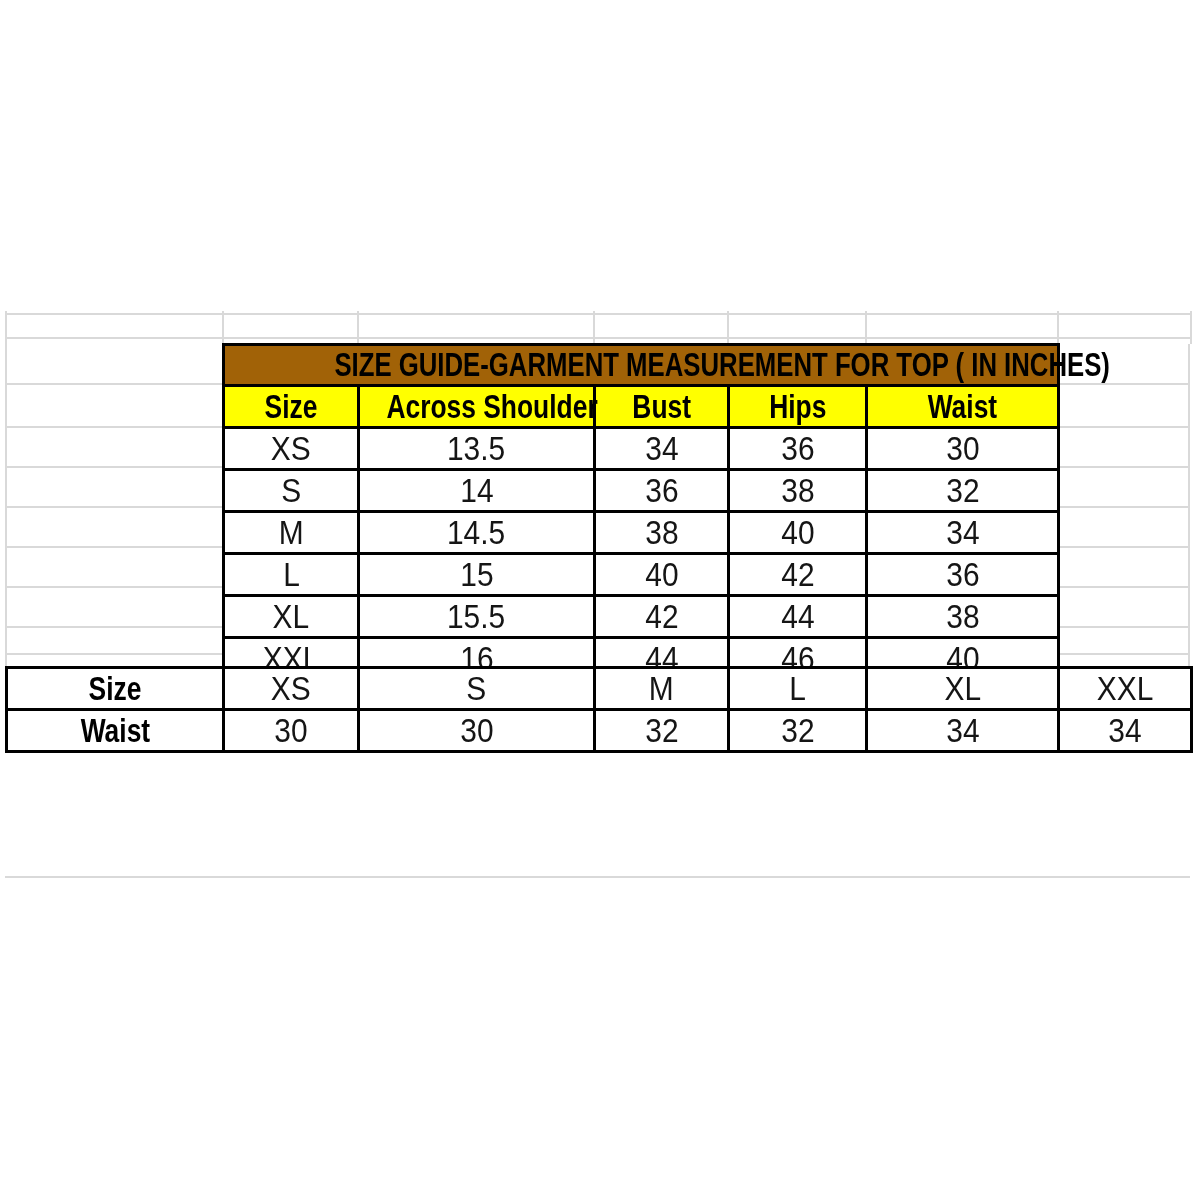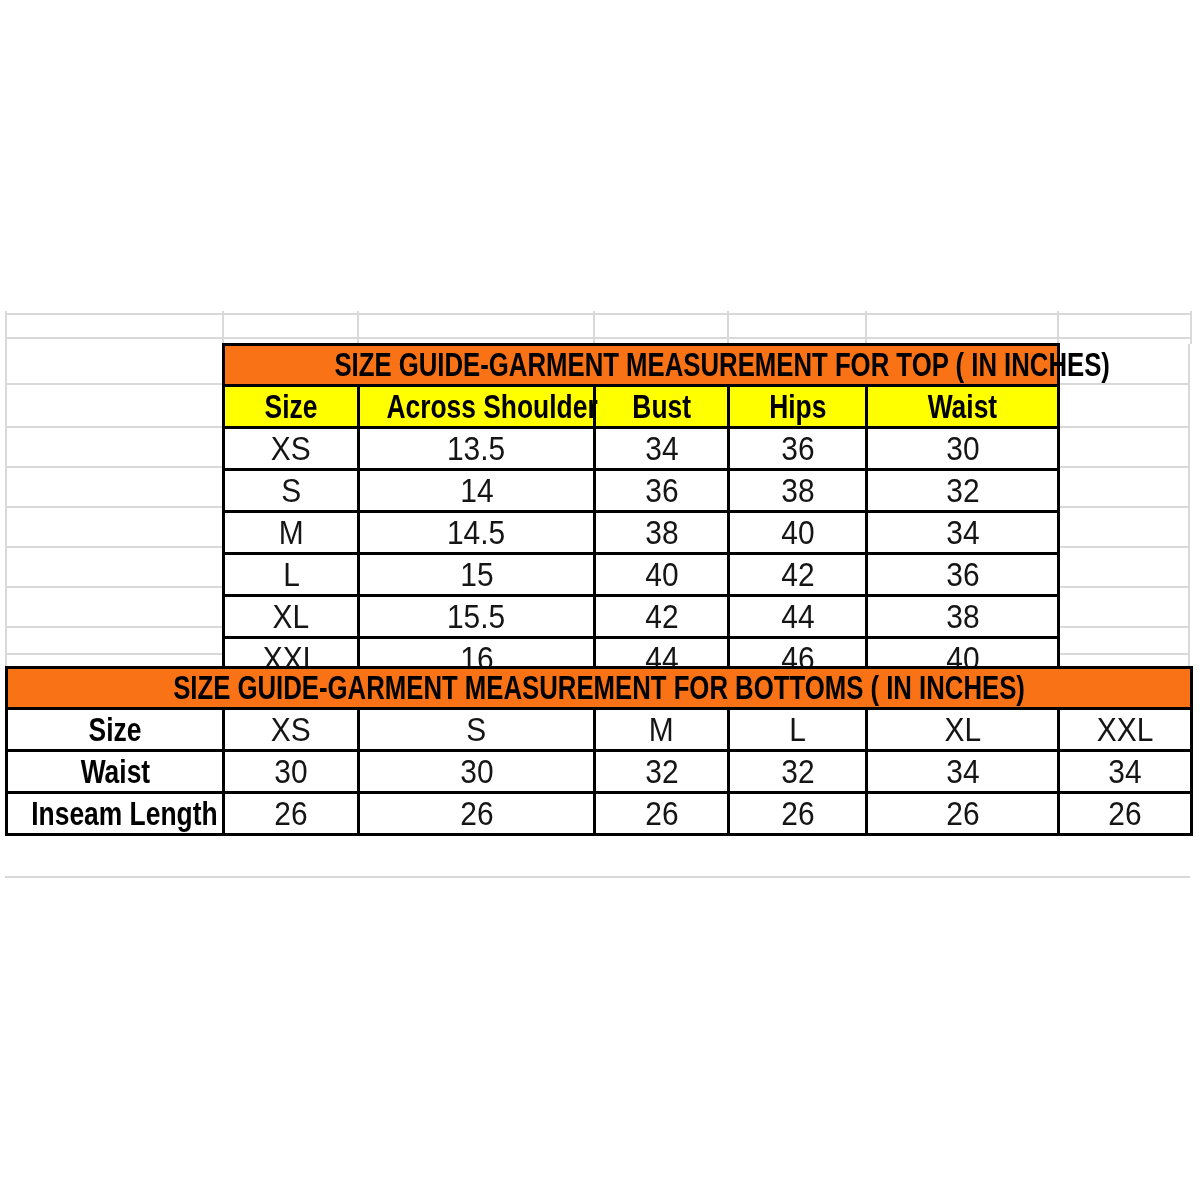--- a/index.html
+++ b/index.html
@@ -27,21 +27,21 @@
   #bottom-table{left:5px;top:666px;width:1188px;}
   td{
     border:3px solid #000;
     text-align:center;
     vertical-align:middle;
     padding:0;
     overflow:visible;
   }
   td span{display:inline-block;white-space:nowrap;}
 
-  .title-row td{background:#f97316;height:36px;}
+  .title-row td{background:#a16207;height:36px;}
   .head-row td{background:#ffff00;height:39px;}
   .data-row td{background:#ffffff;height:37px;}
   #bottom-table .size-row td{height:38px;}
   #bottom-table .data-row td{height:36px;}
 
   .title-text{
     font-weight:bold;font-size:33px;
     transform:scaleX(0.78);
   }
   .head-text{
@@ -162,46 +162,34 @@
     <colgroup>
       <col style="width:217px">
         <col style="width:135px">
         <col style="width:236px">
       <col style="width:134px">
         <col style="width:138px">
         <col style="width:192px">
       <col style="width:133px">
     </colgroup>
     <tbody>
-        <tr class="title-row">
-      <td colspan="7"><span class="title-text">SIZE GUIDE-GARMENT MEASUREMENT FOR BOTTOMS ( IN INCHES)</span></td>
-    </tr>
     <tr class="size-row">
       <td><span class="label-text">Size</span></td>
       <td><span class="data-text">XS</span></td>
       <td><span class="data-text">S</span></td>
       <td><span class="data-text">M</span></td>
       <td><span class="data-text">L</span></td>
       <td><span class="data-text">XL</span></td>
       <td><span class="data-text">XXL</span></td>
     </tr>
     <tr class="data-row">
       <td><span class="label-text">Waist</span></td>
       <td><span class="data-text">30</span></td>
       <td><span class="data-text">30</span></td>
       <td><span class="data-text">32</span></td>
       <td><span class="data-text">32</span></td>
       <td><span class="data-text">34</span></td>
       <td><span class="data-text">34</span></td>
     </tr>
-    <tr class="data-row">
-      <td><span class="label-text">Inseam Length</span></td>
-      <td><span class="data-text">26</span></td>
-      <td><span class="data-text">26</span></td>
-      <td><span class="data-text">26</span></td>
-      <td><span class="data-text">26</span></td>
-      <td><span class="data-text">26</span></td>
-      <td><span class="data-text">26</span></td>
-    </tr>
   </tbody>
     </table>
 
 </div>
 
 </body></html>

